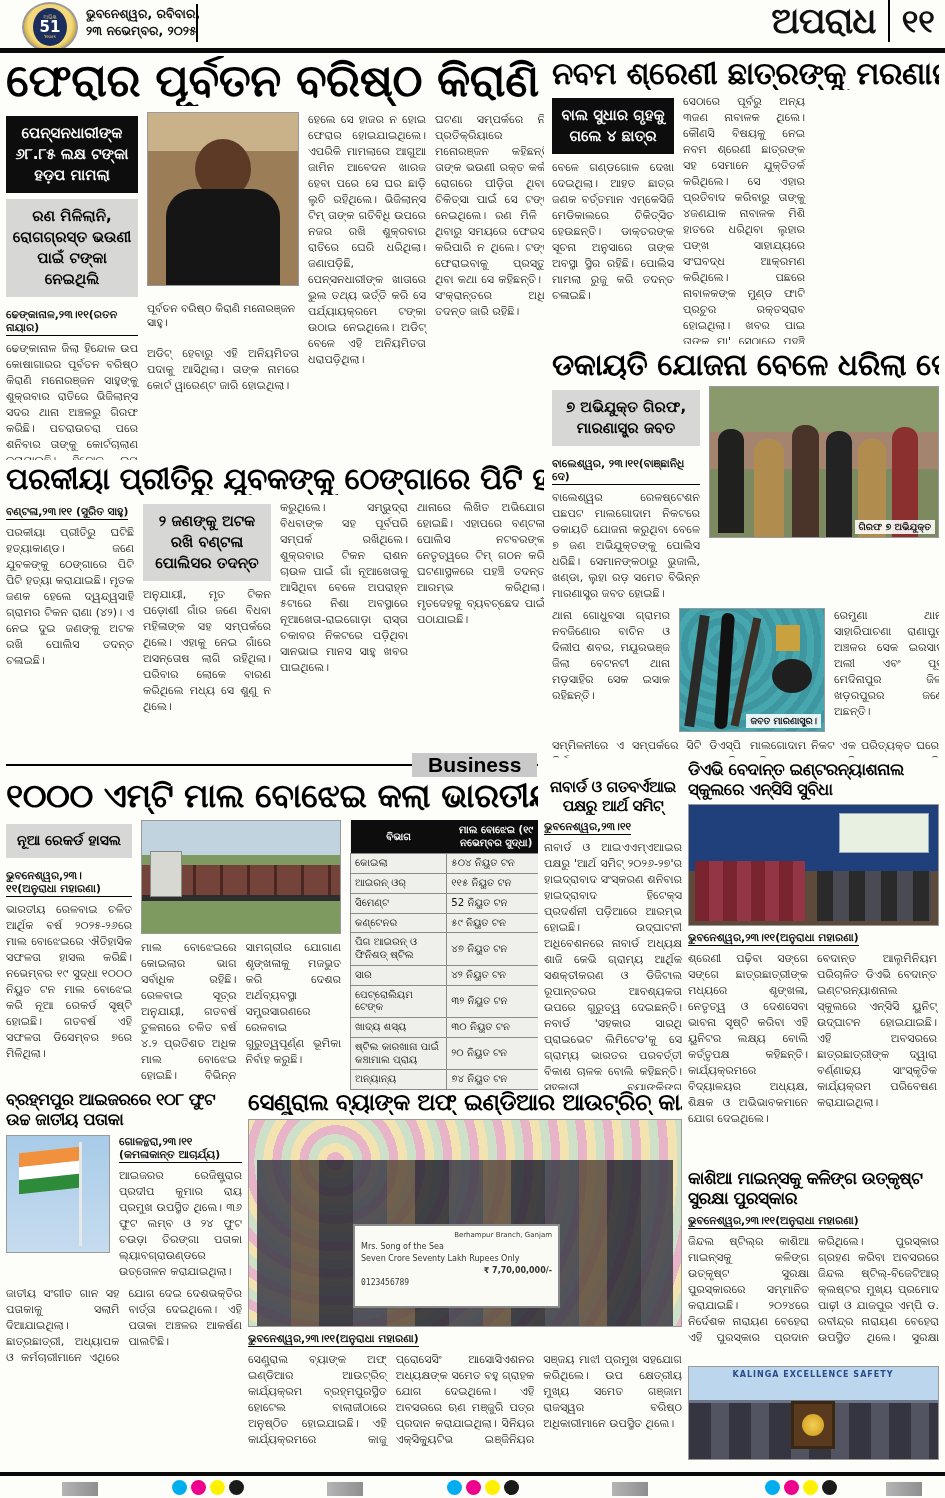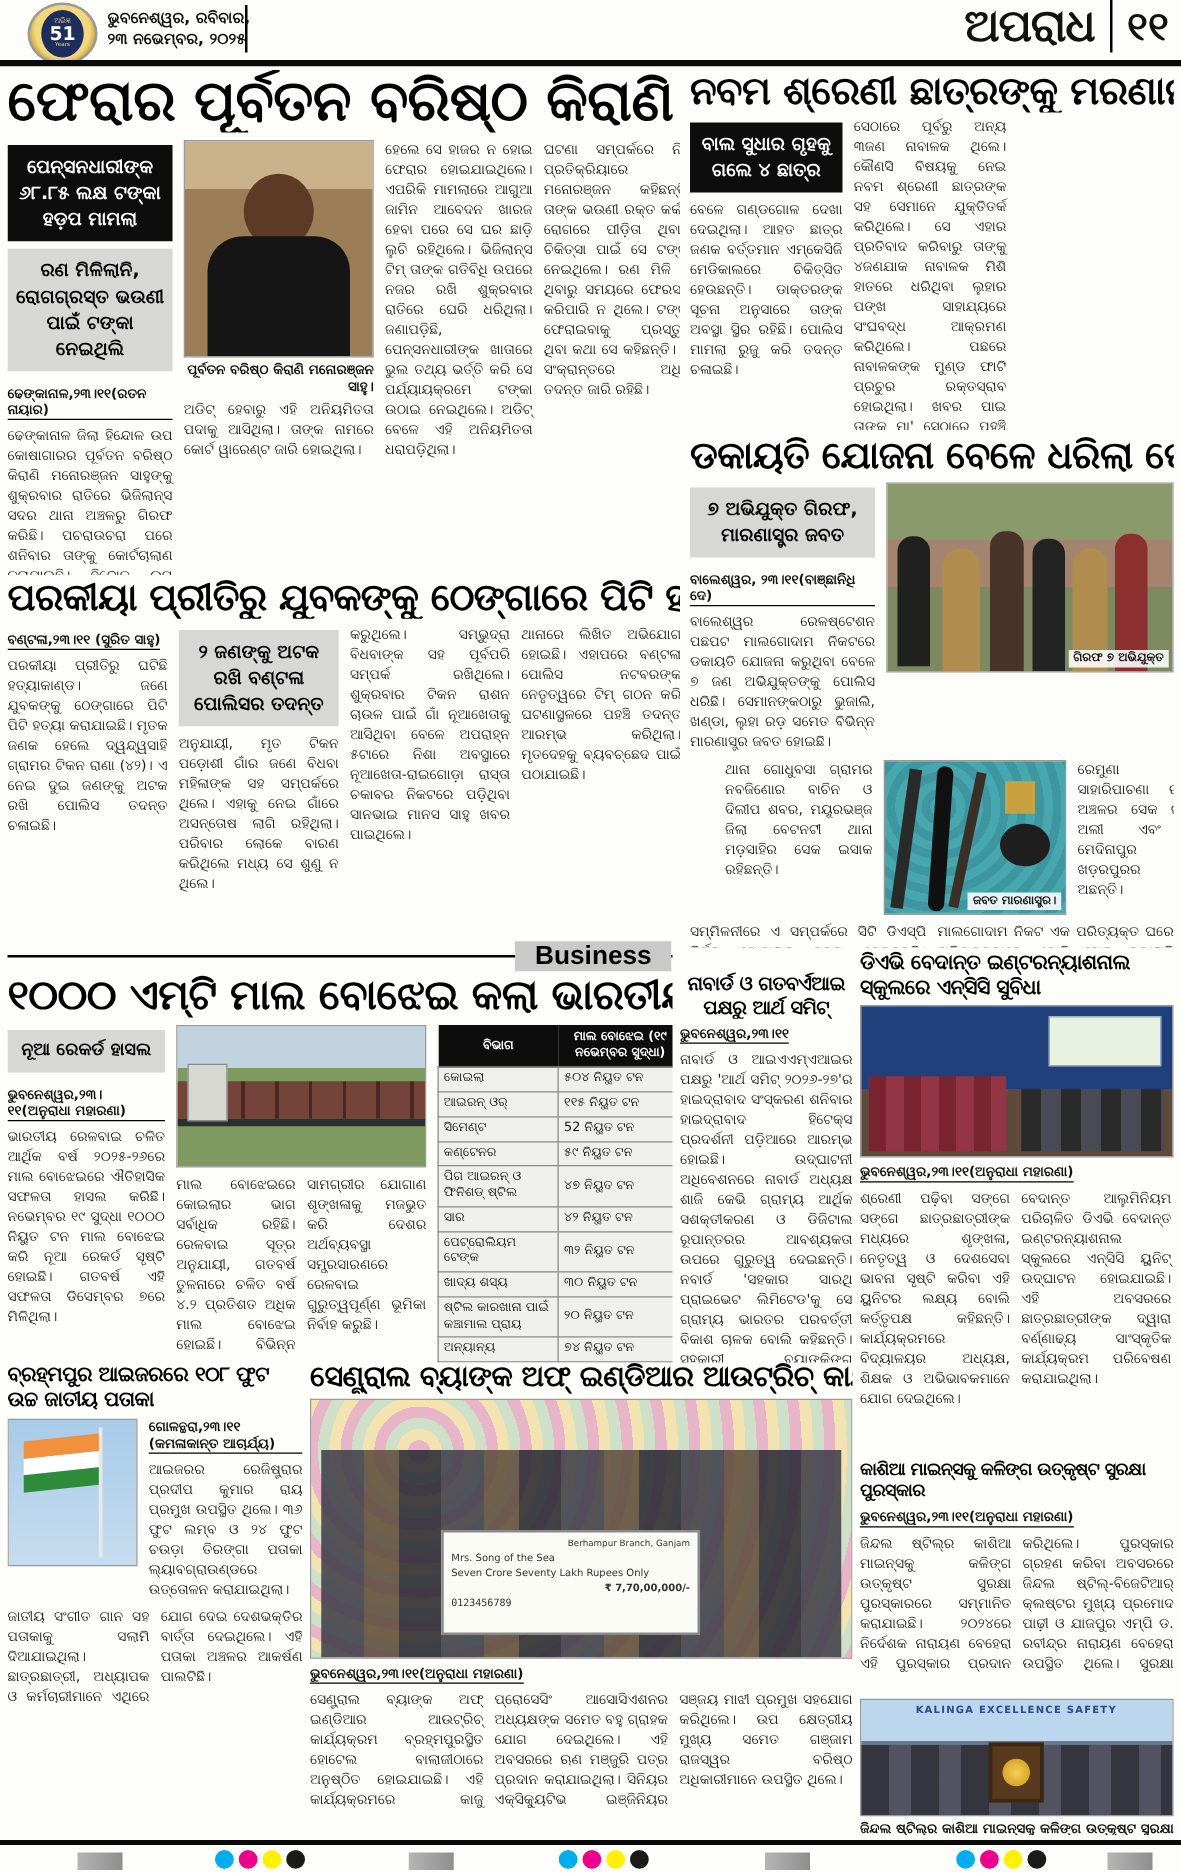--- a/index.html
+++ b/index.html
@@ -18,21 +18,21 @@
   .row{display:flex;gap:9px;align-items:flex-start;}
   .body{font-size:11.2px;line-height:1.43;text-align:justify;color:#1a1a1a;}
   .cols2{column-count:2;column-gap:9px;}
   .cols3{column-count:3;column-gap:9px;}
   .box-black{background:#0d0d0d;color:#fff;font-weight:700;text-align:center;
     padding:7px 5px;font-size:15px;line-height:1.4;margin:4px 0 6px;}
   .box-gray{background:#d7d7d5;color:#000;font-weight:700;text-align:center;
     padding:7px 5px;font-size:15px;line-height:1.4;margin:4px 0 6px;}
   .dateline{font-size:10.8px;font-weight:700;border-bottom:1px solid #000;
     display:inline-block;padding-bottom:1px;margin:5px 0 5px;}
-  .caption{font-size:10.8px;font-weight:700;text-align:right;line-height:1.3;margin:3px 0;}
+  .caption{font-size:10.8px;font-weight:400;text-align:left;line-height:1.3;margin:16px 0;}
   .ph{position:relative;overflow:hidden;background:#bbb;border:1px solid #999;}
   .ph-label{position:absolute;right:3px;bottom:3px;background:rgba(255,255,255,.88);
     font-size:9.5px;font-weight:700;padding:0 4px;line-height:1.5;}
   
   #header{position:absolute;top:0;left:0;width:945px;height:48px;}
   #logo{position:absolute;left:22px;top:2px;width:52px;height:46px;border-radius:50%;
     background:radial-gradient(circle at 50% 45%,#f2d87a 0 60%,#c9a33b 75%,#8f8f8f 100%);
     border:2px solid #9a9a9a;display:flex;align-items:center;justify-content:center;}
   #logo .oval{background:#1c2e5e;border-radius:50%;width:34px;height:38px;color:#fff;
     display:flex;flex-direction:column;align-items:center;justify-content:center;line-height:1;}
@@ -135,21 +135,21 @@
         <div class="sil" style="left:44px;top:52px;width:30px;height:98px;border-radius:14px 14px 0 0;background:#b08d4f;"></div>
         <div class="sil" style="left:82px;top:38px;width:27px;height:112px;border-radius:12px 12px 0 0;background:#4a342a;"></div>
         <div class="sil" style="left:116px;top:44px;width:26px;height:106px;border-radius:12px 12px 0 0;background:#232323;"></div>
         <div class="sil" style="left:148px;top:52px;width:28px;height:98px;border-radius:13px 13px 0 0;background:#b08d4f;"></div>
         <div class="sil" style="left:182px;top:40px;width:26px;height:110px;border-radius:12px 12px 0 0;background:#8c2f2f;"></div>
         <div class="ph-label">ଗିରଫ ୭ ଅଭିଯୁକ୍ତ</div>
       </div>
     </div>
   </div>
   <div class="row" style="margin-top:6px;">
-    <div class="body" style="width:118px;flex:none;margin-left:28px;">ଥାନା ଗୋଧୁବସା ଗ୍ରାମର ନବଜିଣୋର ବାଚିନ ଓ ଦିଲୀପ ଶବର, ମୟୂରଭଞ୍ଜ ଜିଲା ବେଟନଟୀ ଥାନା ମଡ଼ସାହିର ସେକ ଇସାକ ରହିଛନ୍ତି।</div>
+    <div class="body" style="width:118px;flex:none;">ଥାନା ଗୋଧୁବସା ଗ୍ରାମର ନବଜିଣୋର ବାଚିନ ଓ ଦିଲୀପ ଶବର, ମୟୂରଭଞ୍ଜ ଜିଲା ବେଟନଟୀ ଥାନା ମଡ଼ସାହିର ସେକ ଇସାକ ରହିଛନ୍ତି।</div>
     <div style="width:146px;flex:none;">
       <div class="ph" style="width:144px;height:122px;background:repeating-radial-gradient(circle at 30% 30%, #47a7ae 0 7px, #3d96a0 7px 14px);">
         <div class="sil" style="left:12px;top:6px;width:10px;height:112px;background:#2a2a28;transform:rotate(8deg);"></div>
         <div class="sil" style="left:38px;top:4px;width:13px;height:116px;background:#111;transform:rotate(4deg);border-radius:6px;"></div>
         <div class="sil" style="left:62px;top:8px;width:8px;height:110px;background:#3c2f26;transform:rotate(12deg);"></div>
         <div class="sil" style="left:92px;top:50px;width:40px;height:34px;border-radius:50%;background:#1f1f1f;"></div>
         <div class="sil" style="left:96px;top:16px;width:24px;height:26px;background:#c9a23f;"></div>
         <div class="ph-label">ଜବତ ମାରଣାସ୍ତ୍ର।</div>
       </div>
     </div>
@@ -296,21 +296,21 @@
       <div>Seven Crore Seventy Lakh Rupees Only</div>
       <div style="text-align:right;font-weight:700;">₹ 7,70,00,000/-</div>
       <div style="font-family:'DejaVu Sans Mono',monospace;">0123456789</div>
     </div>
   </div>
   <div class="dateline">ଭୁବନେଶ୍ୱର,୨୩।୧୧(ଅନୁରାଧା ମହାରଣା)</div>
   <div class="body cols3" style="height:118px;">ସେଣ୍ଟ୍ରାଲ ବ୍ୟାଙ୍କ ଅଫ୍ ଇଣ୍ଡିଆର ଆଉଟ୍‌ରିଚ୍ କାର୍ଯ୍ୟକ୍ରମ ବ୍ରହ୍ମପୁରସ୍ଥିତ ହୋଟେଲ ବାଲାଜୀଠାରେ ଅନୁଷ୍ଠିତ ହୋଇଯାଇଛି। ଏହି କାର୍ଯ୍ୟକ୍ରମରେ କାଜୁ ପ୍ରୋସେସିଂ ଆସୋସିଏଶନର ଅଧ୍ୟକ୍ଷଙ୍କ ସମେତ ବହୁ ଗ୍ରାହକ ଯୋଗ ଦେଇଥିଲେ। ଏହି ଅବସରରେ ଋଣ ମଞ୍ଜୁରି ପତ୍ର ପ୍ରଦାନ କରାଯାଇଥିଲା। ସିନିୟର ଏକ୍ସିକ୍ୟୁଟିଭ ଇଞ୍ଜିନିୟର ସଞ୍ଜୟ ମାଝୀ ପ୍ରମୁଖ ସହଯୋଗ କରିଥିଲେ। ଉପ କ୍ଷେତ୍ରୀୟ ମୁଖ୍ୟ ସମେତ ଗଞ୍ଜାମ ରାଜସ୍ୱର ବରିଷ୍ଠ ଅଧିକାରୀମାନେ ଉପସ୍ଥିତ ଥିଲେ।</div>
 </section>
 
 <section class="art" style="left:688px;top:1168px;width:251px;height:300px;">
-  <h2 class="hl hl-xs" style="font-size:14px;">କାଶିଆ ମାଇନ୍ସକୁ କଳିଙ୍ଗ ଉତ୍କୃଷ୍ଟ ସୁରକ୍ଷା ପୁରସ୍କାର</h2>
+  <h2 class="hl hl-xs" style="font-size:17px;">କାଶିଆ ମାଇନ୍ସକୁ କଳିଙ୍ଗ ଉତ୍କୃଷ୍ଟ ସୁରକ୍ଷା ପୁରସ୍କାର</h2>
   <div class="dateline">ଭୁବନେଶ୍ୱର,୨୩।୧୧(ଅନୁରାଧା ମହାରଣା)</div>
   <div class="body cols2" style="height:128px;">ଜିନ୍ଦଲ ଷ୍ଟିଲ୍‌ର କାଶିଆ ମାଇନ୍ସକୁ କଳିଙ୍ଗ ଉତ୍କୃଷ୍ଟ ସୁରକ୍ଷା ପୁରସ୍କାରରେ ସମ୍ମାନିତ କରାଯାଇଛି। ୨୦୨୪ରେ ନିର୍ଦେଶକ ନାରାୟଣ ବେହେରା ଏହି ପୁରସ୍କାର ପ୍ରଦାନ କରିଥିଲେ। ପୁରସ୍କାର ଗ୍ରହଣ କରିବା ଅବସରରେ ଜିନ୍ଦଲ ଷ୍ଟିଲ୍-ବିଜେଟିଆର୍ କ୍ଲଷ୍ଟର ମୁଖ୍ୟ ପ୍ରମୋଦ ପାଢ଼ୀ ଓ ଯାଜପୁର ଏମ୍‌ପି ଡ. ରବୀନ୍ଦ୍ର ନାରାୟଣ ବେହେରା ଉପସ୍ଥିତ ଥିଲେ। ସୁରକ୍ଷା କ୍ଷେତ୍ରରେ ଜିନ୍ଦଲ ଷ୍ଟିଲ୍ ସର୍ବଦା ପ୍ରତିଶ୍ରୁତିବଦ୍ଧ।</div>
   <div class="ph" style="width:249px;height:92px;margin-top:4px;background:linear-gradient(180deg,#bcd6ee 0 36%,#6b7585 36% 100%);">
     <div class="sil" style="left:4px;top:3px;width:240px;font-size:8px;font-weight:700;color:#2a4a8a;letter-spacing:1px;text-align:center;">KALINGA EXCELLENCE SAFETY</div>
     <div class="sil" style="left:0;top:36px;width:249px;height:56px;background:repeating-linear-gradient(90deg,#2e2e38 0 22px,#50505e 22px 40px);opacity:.9;"></div>
     <div class="sil" style="left:102px;top:34px;width:44px;height:48px;background:#5a3a1e;border:3px solid #3a2812;box-sizing:border-box;display:flex;align-items:center;justify-content:center;">
       <div style="width:22px;height:22px;border-radius:50%;background:radial-gradient(circle,#f4cf56,#c99516);"></div>
     </div>
   </div>
   <div class="caption">ଜିନ୍ଦଲ ଷ୍ଟିଲ୍‌ର କାଶିଆ ମାଇନ୍ସକୁ କଳିଙ୍ଗ ଉତ୍କୃଷ୍ଟ ସୁରକ୍ଷା ପୁରସ୍କାର ଦିଆଯାଉଛି।</div>

